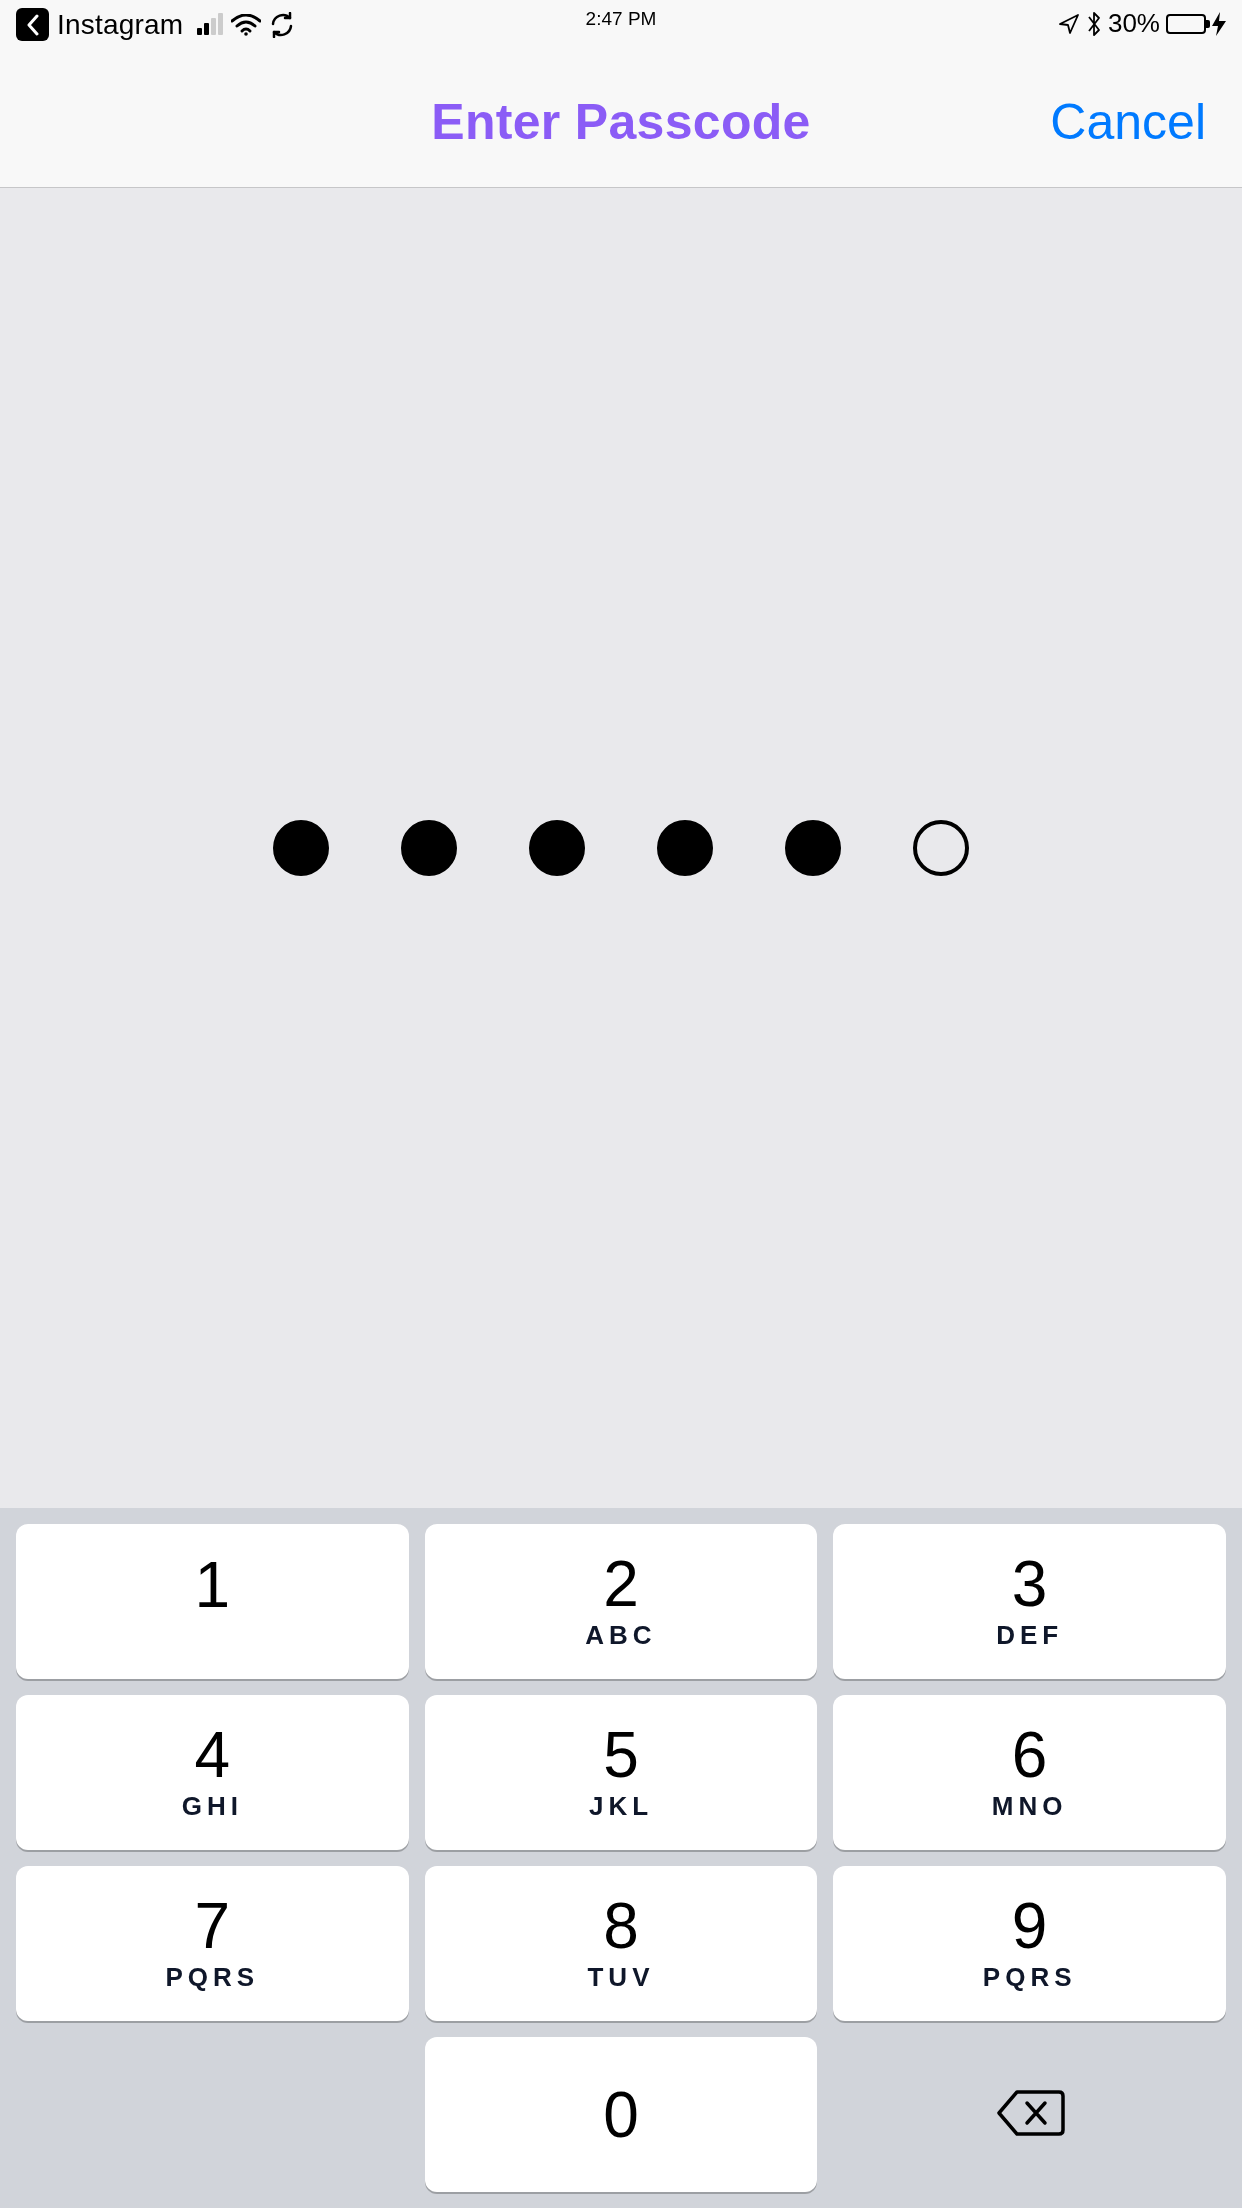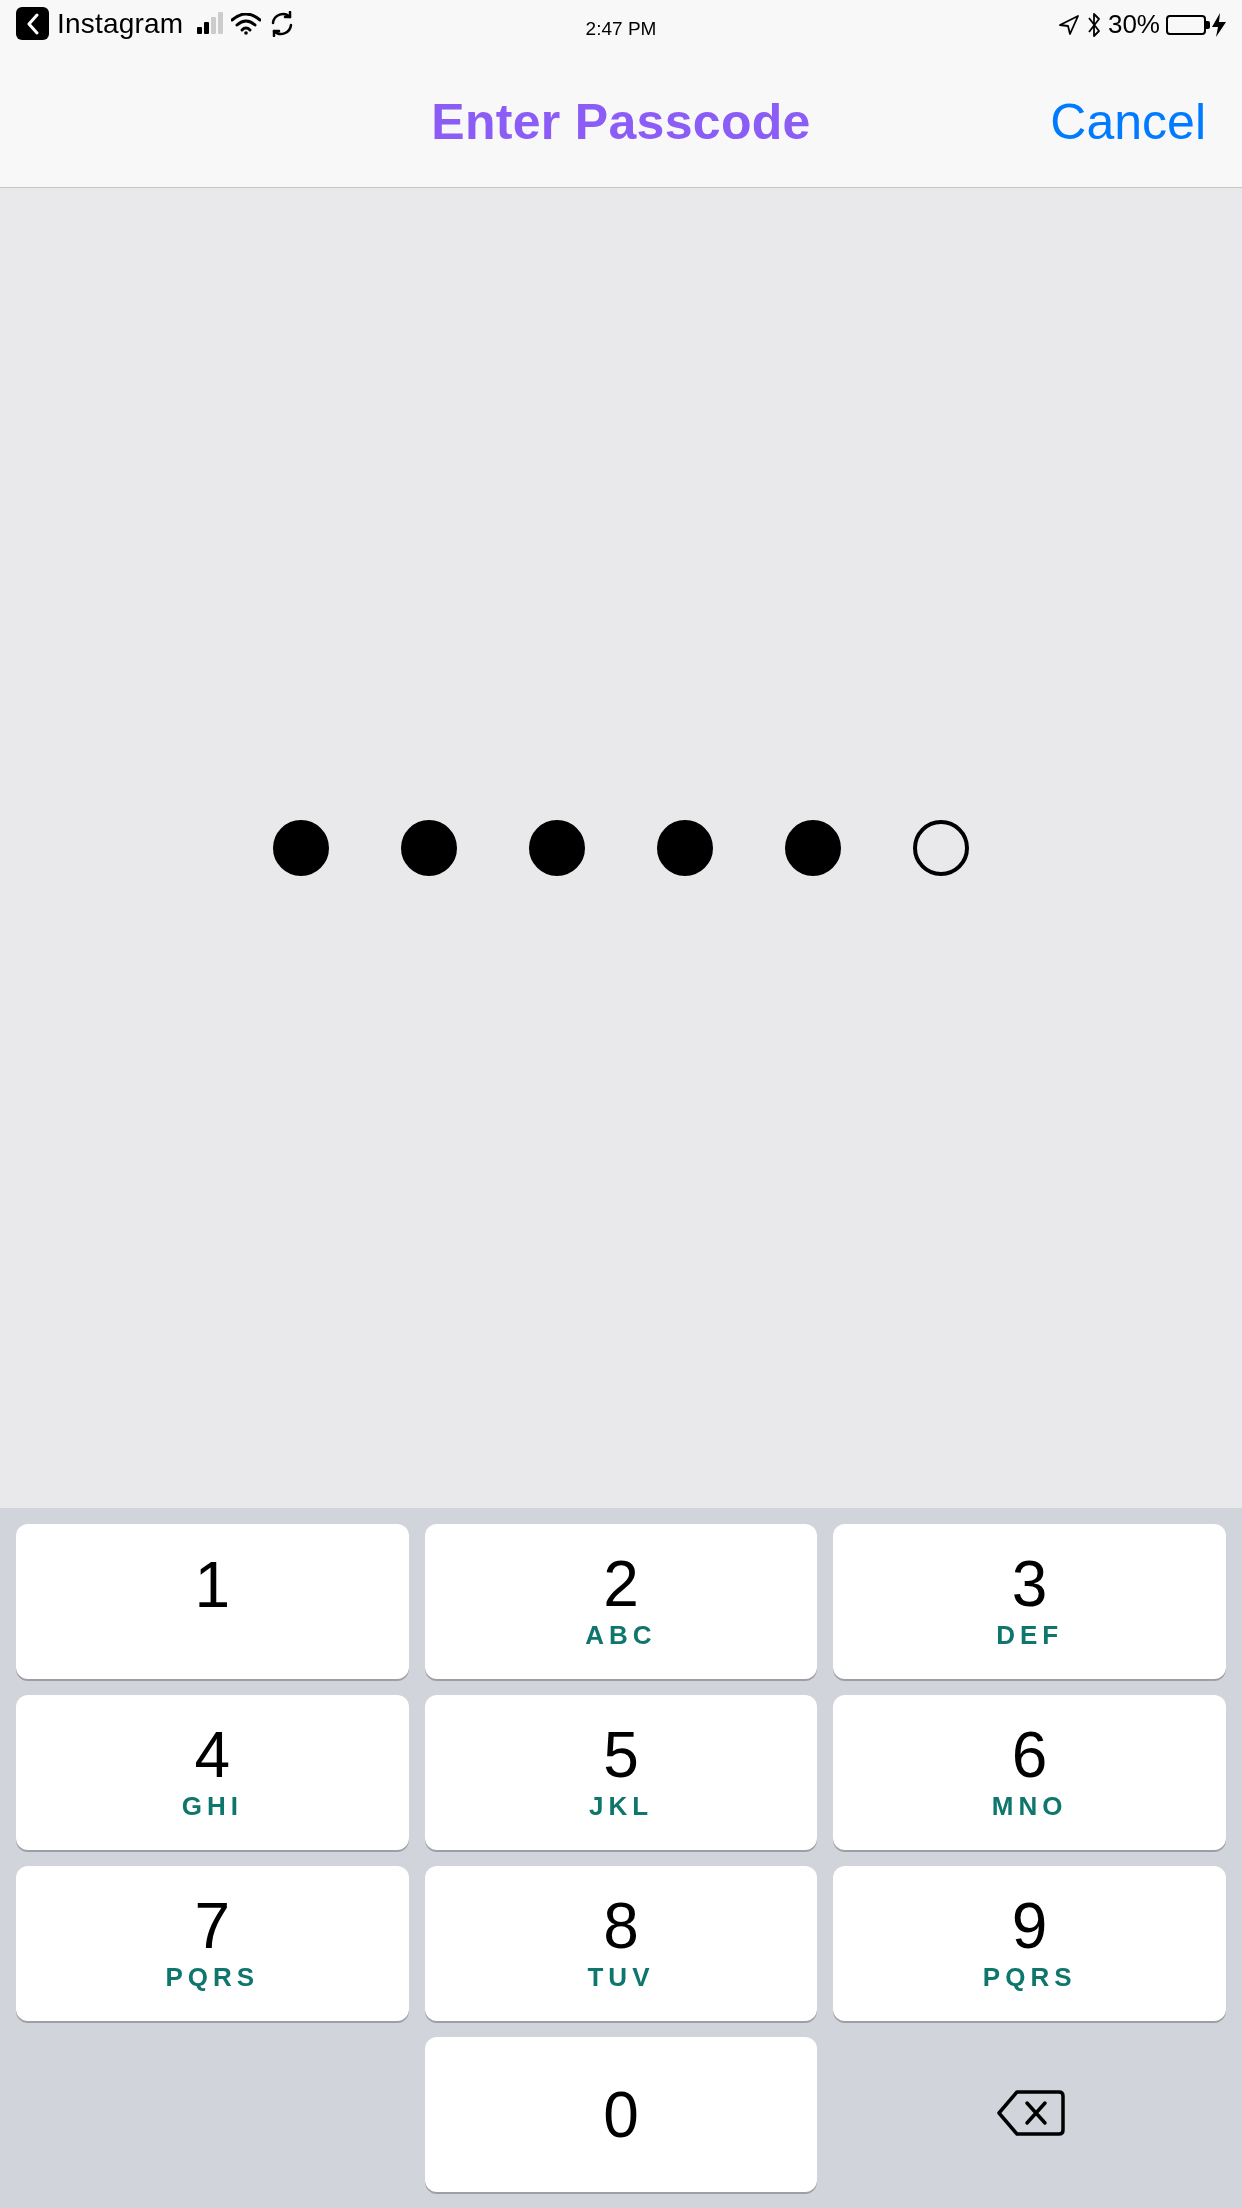--- a/index.html
+++ b/index.html
@@ -14,23 +14,23 @@
       height: 2208px;
       background: #e9e9ec;
       overflow: hidden;
     }
 
     
     .status-bar {
       height: 56px;
       background: #f8f8f8;
       display: flex;
-      align-items: flex-end;
+      align-items: flex-start;
       justify-content: space-between;
-      padding: 16px 16px;
+      padding: 8px 16px;
       font-size: 26px;
       font-weight: 500;
       color: #000;
     }
     .status-left {
       display: flex;
       align-items: center;
       gap: 8px;
     }
     .back-chip {
@@ -189,21 +189,21 @@
     .key-number {
       font-size: 64px;
       font-weight: 400;
       line-height: 1;
       color: #000;
     }
     .key-letters {
       font-size: 26px;
       font-weight: 700;
       letter-spacing: 5px;
-      color: #0f766e;
+      color: #0f172a;
       margin-top: 4px;
     }
     .key-spacer {
       background: transparent;
       box-shadow: none;
     }
     .key-backspace {
       background: transparent;
       box-shadow: none;
       display: flex;

